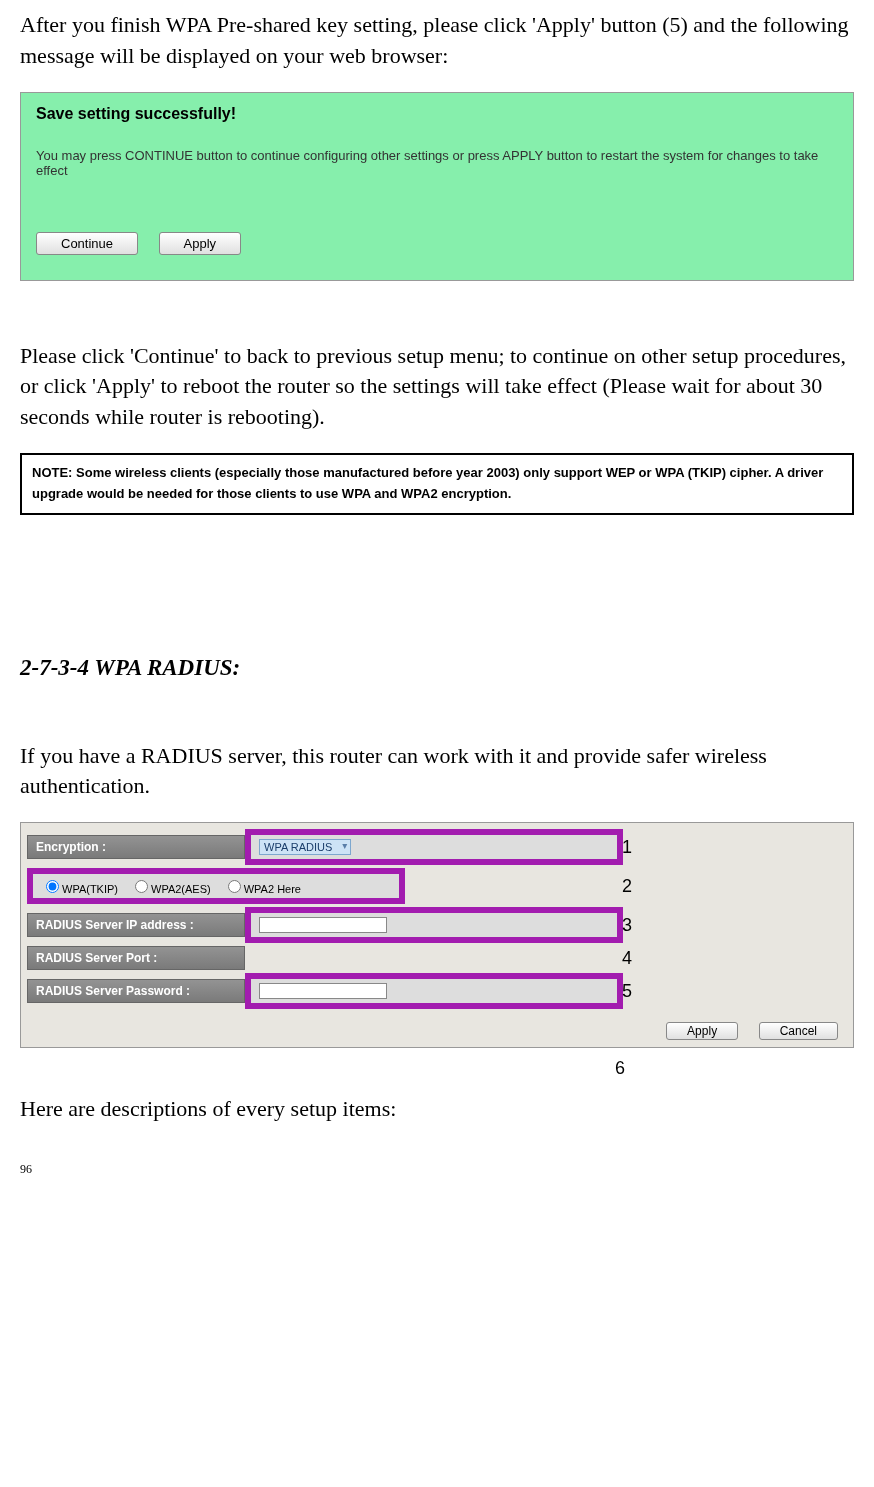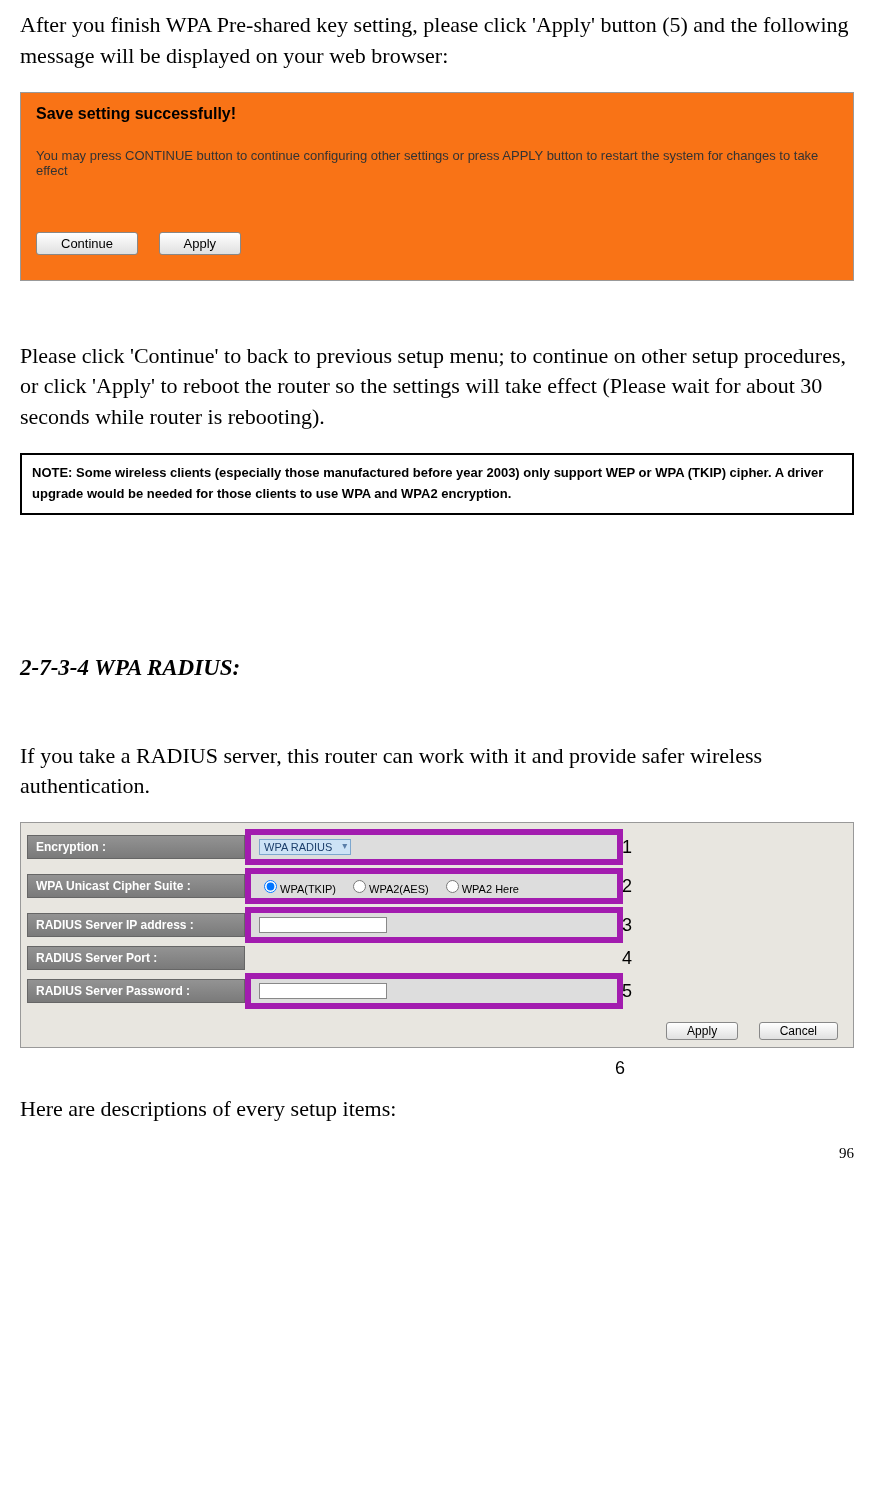--- a/index.html
+++ b/index.html
@@ -9,21 +9,21 @@
       padding: 10px 20px;
       width: 834px;
       background: white;
       color: black;
     }
     .paragraph {
       margin: 0 0 20px 0;
       line-height: 1.4;
     }
     .screenshot1 {
-      background: #f97316;
+      background: #86efac;
       border: 1px solid #999;
       padding: 12px 15px 25px 15px;
       margin-bottom: 60px;
     }
     .save-title {
       font-family: Arial, sans-serif;
       font-weight: bold;
       font-size: 16px;
       margin-bottom: 25px;
     }
@@ -141,23 +141,23 @@
       margin-right: 5px;
       margin-left: 10px;
     }
     .number6 {
       font-family: Arial, sans-serif;
       font-size: 18px;
       margin-left: 595px;
       margin-bottom: 15px;
     }
     .page-number {
-      text-align: right;
-      font-size: 15px;
-      margin-top: 20px;
+      text-align: left;
+      font-size: 12px;
+      margin-top: 37px;
     }
   </style>
 </head>
 <body>
 
 <p class="paragraph">After you finish WPA Pre-shared key setting, please click 'Apply' button (5) and the following message will be displayed on your web browser:</p>
 
 <div class="screenshot1">
   <div class="save-title">Save setting successfully!</div>
   <div class="save-msg">You may press CONTINUE button to continue configuring other settings or press APPLY button to restart the system for changes to take effect</div>
@@ -166,32 +166,31 @@
     <span class="btn">Apply</span>
   </div>
 </div>
 
 <p class="paragraph">Please click 'Continue' to back to previous setup menu; to continue on other setup procedures, or click 'Apply' to reboot the router so the settings will take effect (Please wait for about 30 seconds while router is rebooting).</p>
 
 <div class="note-box">NOTE: Some wireless clients (especially those manufactured before year 2003) only support WEP or WPA (TKIP) cipher. A driver upgrade would be needed for those clients to use WPA and WPA2 encryption.</div>
 
 <div class="section-heading">2-7-3-4 WPA RADIUS:</div>
 
-<p class="paragraph">If you take a RADIUS server, this router can work with it and provide safer wireless authentication.</p>
+<p class="paragraph">If you have a RADIUS server, this router can work with it and provide safer wireless authentication.</p>
 
 <div class="screenshot2">
   <div class="form-row">
     <div class="form-label">Encryption :</div>
     <div class="form-content">
       <span class="select-box">WPA RADIUS</span>
     </div>
     <span class="row-number">1</span>
   </div>
   <div class="form-row">
-    <div class="form-label">WPA Unicast Cipher Suite :</div>
     <div class="form-content radio-group">
       <label><input type="radio" checked="" style=""><span>WPA(TKIP)</span></label>
       <label><input type="radio" style=""><span>WPA2(AES)</span></label>
       <label><input type="radio" style=""><span>WPA2 Here</span></label>
     </div>
     <span class="row-number">2</span>
   </div>
   <div class="form-row">
     <div class="form-label">RADIUS Server IP address :</div>
     <div class="form-content">

